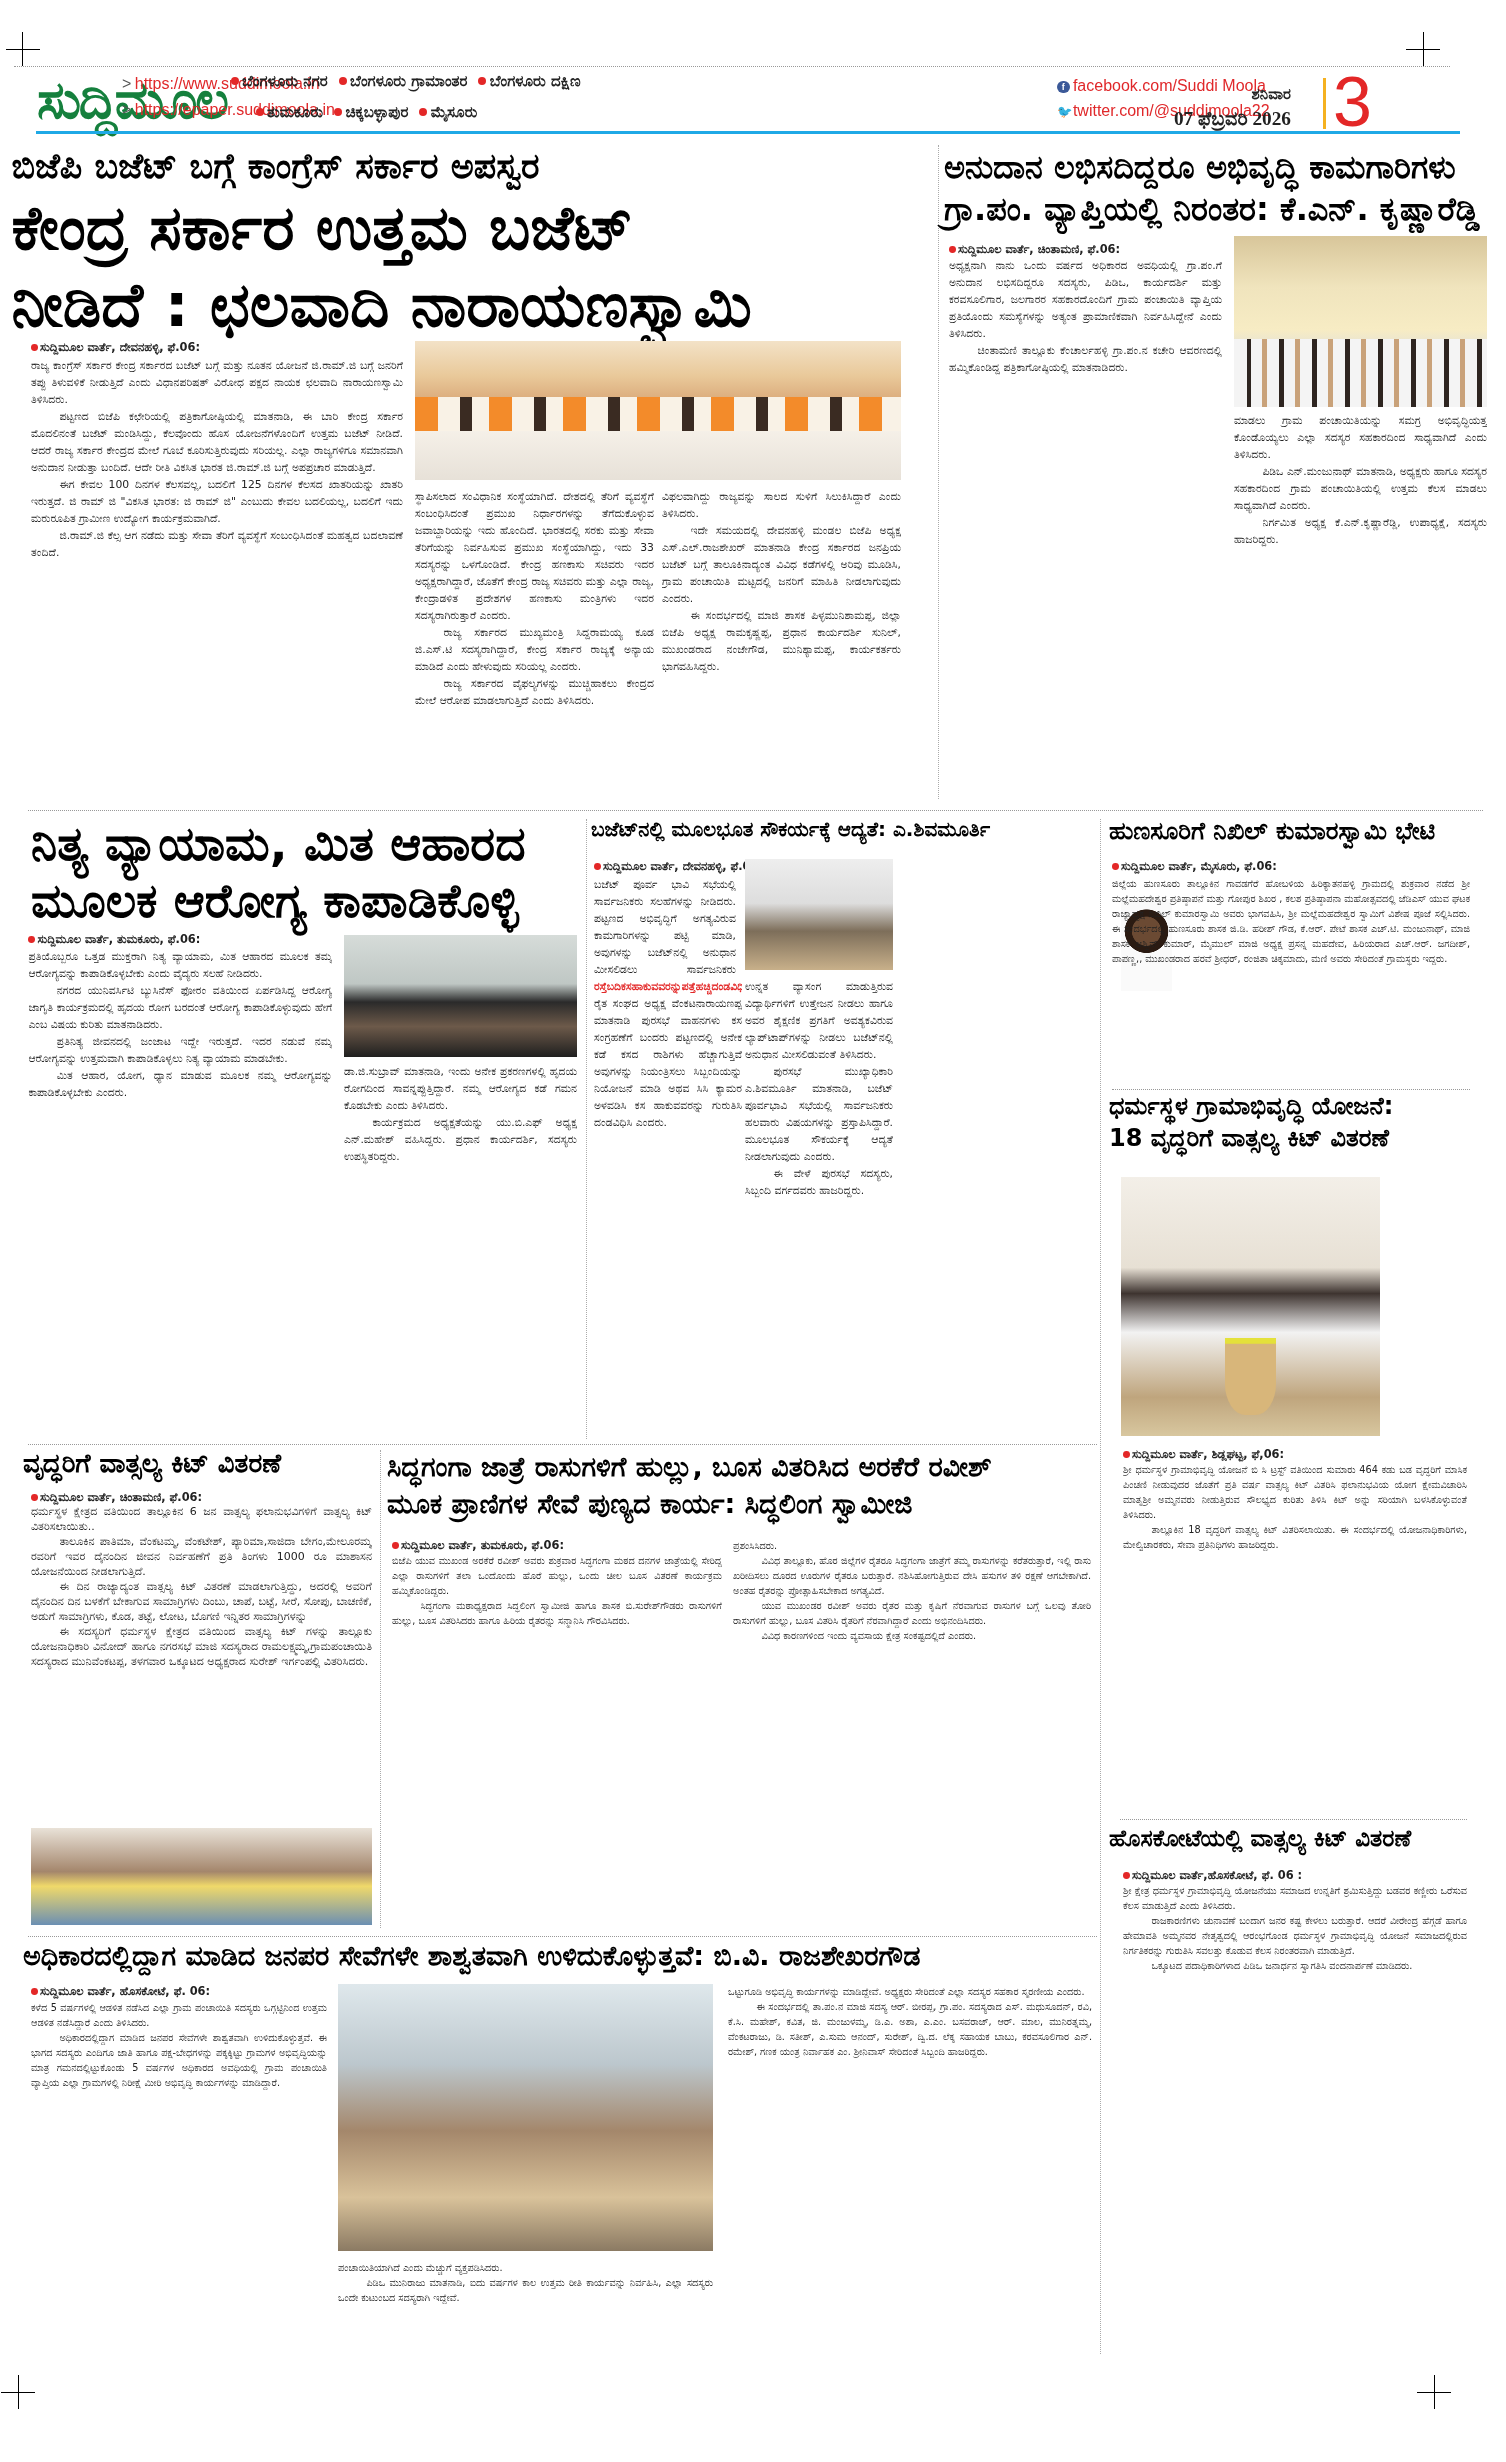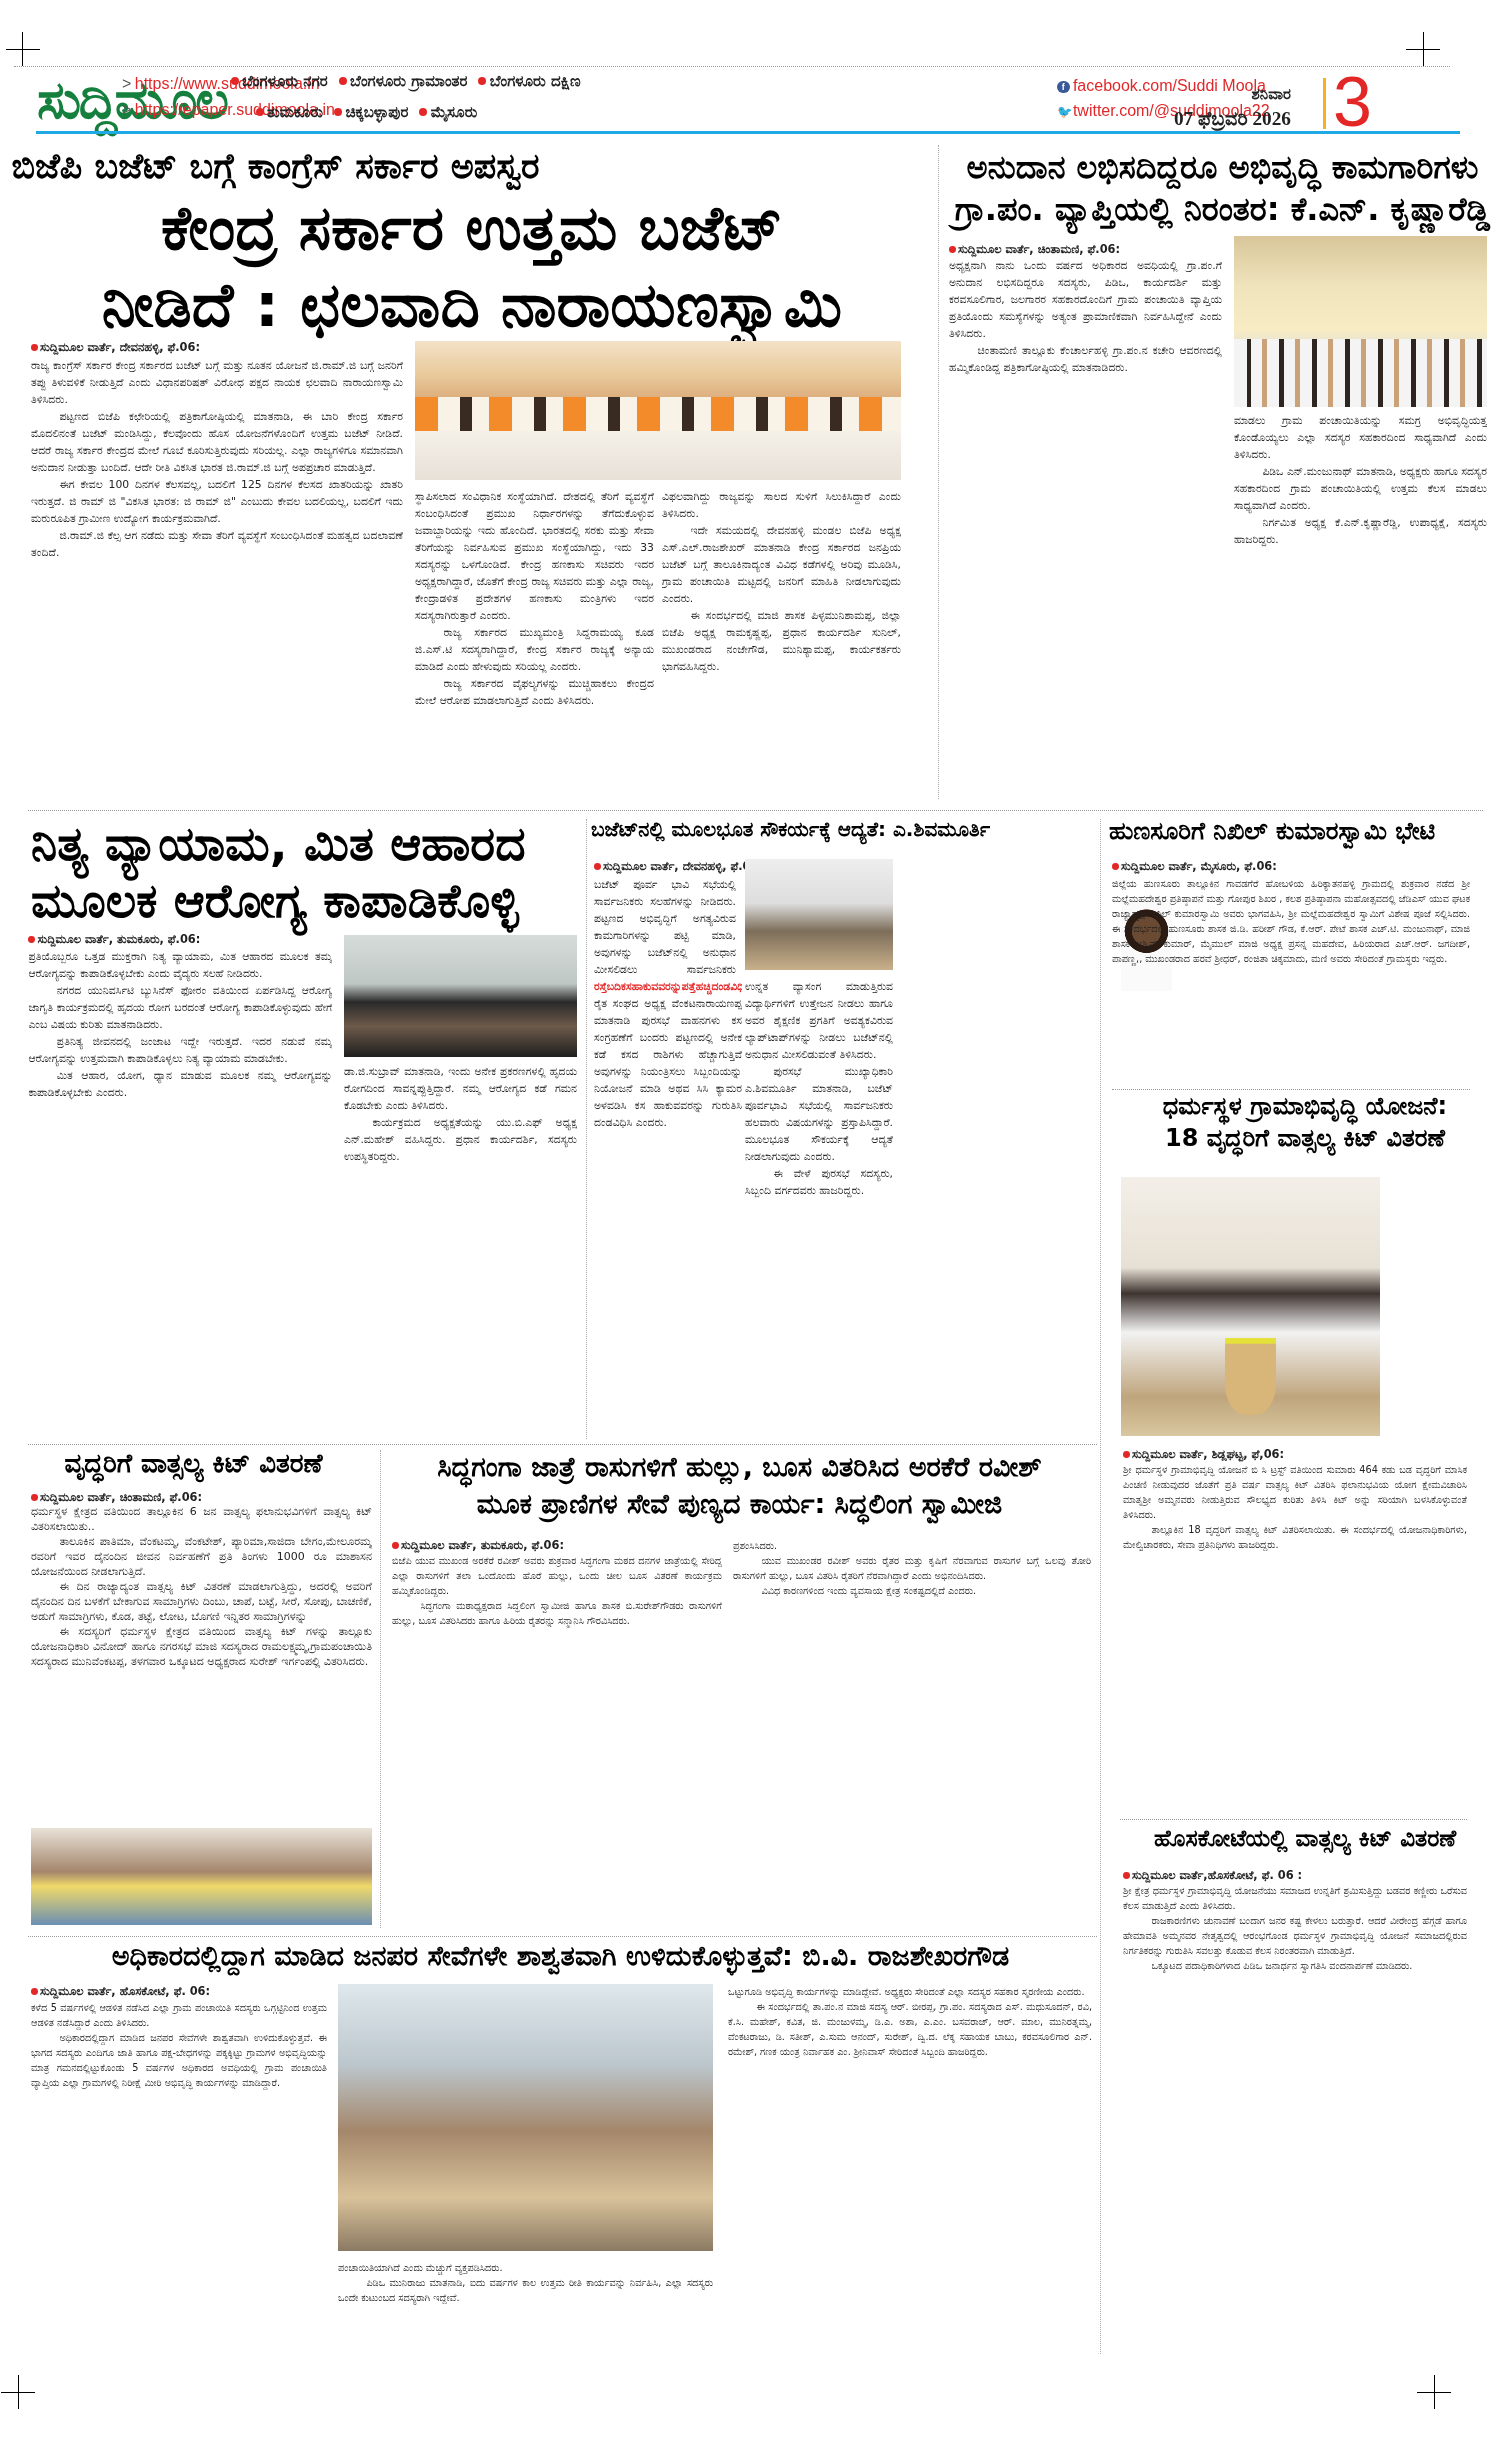--- a/index.html
+++ b/index.html
@@ -18,21 +18,21 @@
   .dot{display:inline-block;width:8px;height:8px;border-radius:50%;background:#e32727;margin:0 3.4px 1.1px 5.7px;vertical-align:middle}
   .social{position:absolute;font-family:"Liberation Sans",sans-serif;font-size:16px;color:#e0282a;white-space:nowrap}
   .social .ic{display:inline-block;width:12.5px;height:12.5px;border-radius:50%;background:#3b5998;color:#fff;font-size:9px;text-align:center;line-height:12.5px;margin-right:3.4px;font-weight:bold;vertical-align:middle}
   .social .tw{background:none;color:#1da1f2;font-size:12.5px}
   .dayname{position:absolute;right:216px;top:85px;font-size:15px;font-weight:bold}
   .datestr{position:absolute;right:216px;top:108px;font-family:"Liberation Serif",serif;font-size:19.3px;font-weight:bold;white-space:nowrap}
   .pagebar{position:absolute;left:1323px;top:78px;width:3.4px;height:51px;background:#f5b120}
   .pagenum{position:absolute;left:1333px;top:67px;font-family:"Liberation Sans",sans-serif;font-size:70px;color:#e32727;line-height:1}
   .blueline{position:absolute;left:36px;top:131px;width:1424px;height:2.8px;background:#1fa9e6}
   
-  .hl{position:absolute;font-weight:bold;color:#000;line-height:1.05;white-space:nowrap;text-align:center}
+  .hl{position:absolute;font-weight:bold;color:#000;line-height:1.05;white-space:nowrap;text-align:left}
   .byline{position:absolute;font-size:11.4px;font-weight:bold;white-space:nowrap}
   .byline:before{content:"";display:inline-block;width:6.8px;height:6.8px;border-radius:50%;background:#e32727;margin-right:2.3px;vertical-align:middle}
   .body{position:absolute;font-size:10.8px;line-height:17px;text-align:justify;color:#222;overflow:hidden}
   .body p{text-indent:28.4px}
   .body p.first{text-indent:0}
   .redsub{color:#e32727;font-weight:bold}
   .photo{position:absolute;overflow:hidden}
   .ph-crowd{background:linear-gradient(180deg,#f3e2c7 0%,#e9c99a 25%,#d9a777 45%,#f7f2ea 60%,#e7e1d8 100%)}
   .ph-crowd:before{content:"";position:absolute;left:0;right:0;top:40%;height:25%;background:repeating-linear-gradient(90deg,#f38b2a 0 23px,#f9f2e6 23px 45px,#3a2b22 45px 57px,#f9f2e6 57px 74px)}
   .ph-office{background:linear-gradient(180deg,#d8c69a 0%,#f0e4bd 30%,#f7ecc4 55%,#ddd 70%,#7a8aa0 100%)}
@@ -213,20 +213,21 @@
 <article>
   <div class="hl" style="left:387px;top:1453px;width:705px;font-size:27px">ಸಿದ್ಧಗಂಗಾ ಜಾತ್ರೆ ರಾಸುಗಳಿಗೆ ಹುಲ್ಲು, ಬೂಸ ವಿತರಿಸಿದ ಅರಕೆರೆ ರವೀಶ್</div>
   <div class="hl" style="left:387px;top:1490px;width:705px;font-size:27px">ಮೂಕ ಪ್ರಾಣಿಗಳ ಸೇವೆ ಪುಣ್ಯದ ಕಾರ್ಯ: ಸಿದ್ಧಲಿಂಗ ಸ್ವಾಮೀಜಿ</div>
   <div class="byline" style="left:392px;top:1538px">ಸುದ್ದಿಮೂಲ ವಾರ್ತೆ, ತುಮಕೂರು, ಫೆ.06:</div>
   <div class="body" style="left:392px;top:1553px;width:330px;height:375px;font-size:9.7px;line-height:15px">
     <p class="first">ಬಿಜೆಪಿ ಯುವ ಮುಖಂಡ ಅರಕೆರೆ ರವೀಶ್ ಅವರು ಶುಕ್ರವಾರ ಸಿದ್ಧಗಂಗಾ ಮಠದ ದನಗಳ ಜಾತ್ರೆಯಲ್ಲಿ ಸೇರಿದ್ದ ಎಲ್ಲಾ ರಾಸುಗಳಿಗೆ ತಲಾ ಒಂದೊಂದು ಹೊರೆ ಹುಲ್ಲು, ಒಂದು ಚೀಲ ಬೂಸ ವಿತರಣೆ ಕಾರ್ಯಕ್ರಮ ಹಮ್ಮಿಕೊಂಡಿದ್ದರು.</p>
     <p>ಸಿದ್ಧಗಂಗಾ ಮಠಾಧ್ಯಕ್ಷರಾದ ಸಿದ್ಧಲಿಂಗ ಸ್ವಾಮೀಜಿ ಹಾಗೂ ಶಾಸಕ ಬಿ.ಸುರೇಶ್‌ಗೌಡರು ರಾಸುಗಳಿಗೆ ಹುಲ್ಲು, ಬೂಸ ವಿತರಿಸಿದರು ಹಾಗೂ ಹಿರಿಯ ರೈತರನ್ನು ಸನ್ಮಾನಿಸಿ ಗೌರವಿಸಿದರು.</p>
   </div>
   <div class="body" style="left:733px;top:1538px;width:358px;height:392px;font-size:9.7px;line-height:15px">
     <p class="first">ಪ್ರಶಂಸಿಸಿದರು.</p>
+    <p>ವಿವಿಧ ತಾಲ್ಲೂಕು, ಹೊರ ಜಿಲ್ಲೆಗಳ ರೈತರೂ ಸಿದ್ಧಗಂಗಾ ಜಾತ್ರೆಗೆ ತಮ್ಮ ರಾಸುಗಳನ್ನು ಕರೆತರುತ್ತಾರೆ, ಇಲ್ಲಿ ರಾಸು ಖರೀದಿಸಲು ದೂರದ ಊರುಗಳ ರೈತರೂ ಬರುತ್ತಾರೆ. ನಶಿಸಿಹೋಗುತ್ತಿರುವ ದೇಸಿ ಹಸುಗಳ ತಳಿ ರಕ್ಷಣೆ ಆಗಬೇಕಾಗಿದೆ. ಅಂತಹ ರೈತರನ್ನು ಪ್ರೋತ್ಸಾಹಿಸಬೇಕಾದ ಅಗತ್ಯವಿದೆ.</p>
     <p>ಯುವ ಮುಖಂಡರ ರವೀಶ್ ಅವರು ರೈತರ ಮತ್ತು ಕೃಷಿಗೆ ನೆರವಾಗುವ ರಾಸುಗಳ ಬಗ್ಗೆ ಒಲವು ತೋರಿ ರಾಸುಗಳಿಗೆ ಹುಲ್ಲು, ಬೂಸ ವಿತರಿಸಿ ರೈತರಿಗೆ ನೆರವಾಗಿದ್ದಾರೆ ಎಂದು ಅಭಿನಂದಿಸಿದರು.</p>
     <p>ವಿವಿಧ ಕಾರಣಗಳಿಂದ ಇಂದು ವ್ಯವಸಾಯ ಕ್ಷೇತ್ರ ಸಂಕಷ್ಟದಲ್ಲಿದೆ ಎಂದರು.</p>
   </div>
 </article>
 
 <div class="dotline" style="left:28.4px;top:1936px;width:1069px"></div>
 
 <article>
   <div class="hl" style="left:23px;top:1942px;width:1075px;font-size:27px">ಅಧಿಕಾರದಲ್ಲಿದ್ದಾಗ ಮಾಡಿದ ಜನಪರ ಸೇವೆಗಳೇ ಶಾಶ್ವತವಾಗಿ ಉಳಿದುಕೊಳ್ಳುತ್ತವೆ: ಬಿ.ವಿ. ರಾಜಶೇಖರಗೌಡ</div>
   <div class="byline" style="left:31px;top:1984px">ಸುದ್ದಿಮೂಲ ವಾರ್ತೆ, ಹೊಸಕೋಟೆ, ಫೆ. 06:</div>

